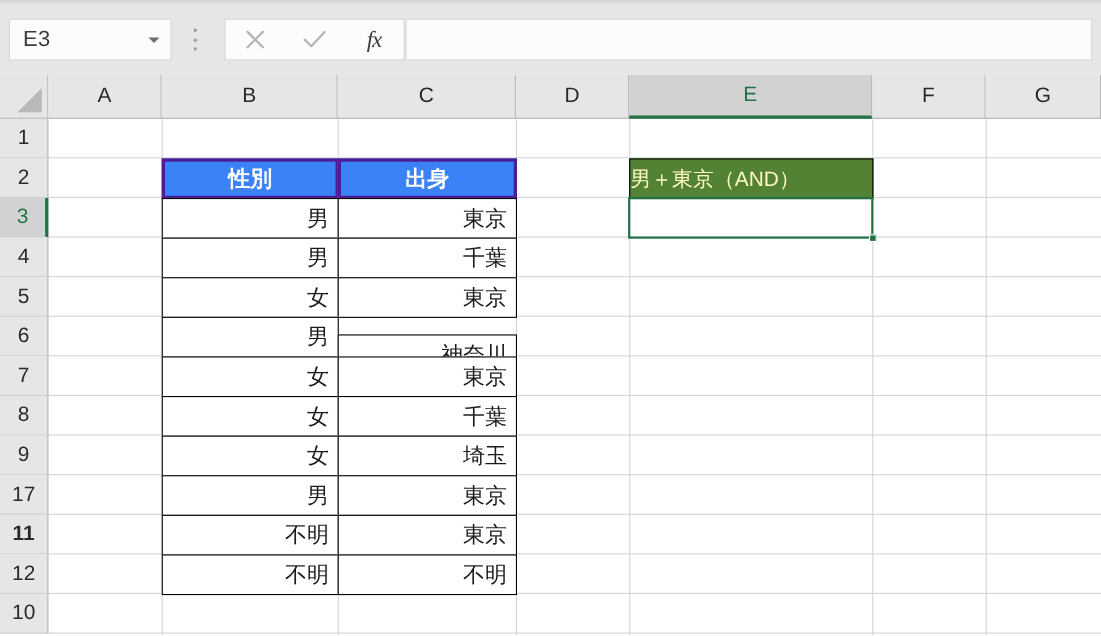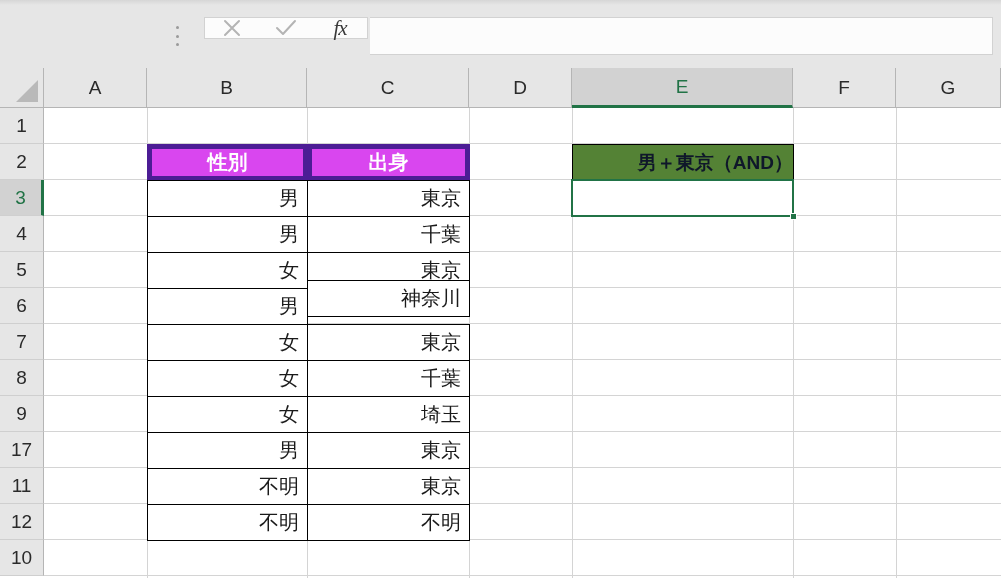--- a/index.html
+++ b/index.html
@@ -62,21 +62,21 @@
   .vdots i {
     display: block;
     width: 3px; height: 3px;
     border-radius: 50%;
     background: #9a9a9a;
   }
 
   .fx-group {
     position: absolute;
     left: 204px; top: 17px;
-    width: 164px; height: 22px;
+    width: 164px; height: 38px;
     background: #fcfcfc;
     border: 1px solid #d2d2d2;
     display: flex;
     align-items: center;
   }
   .fx-btn {
     width: 54px; height: 36px;
     display: flex;
     align-items: center;
     justify-content: center;
@@ -197,30 +197,30 @@
     white-space: nowrap;
   }
   .cell.data {
     justify-content: flex-end;
     padding-right: 8px;
     background: #ffffff;
     border: 1px solid #000000;
   }
   .cell.hdr {
     justify-content: center;
-    background: #d946ef;
+    background: #3b82f6;
     color: #ffffff;
     font-weight: bold;
-    border: 5px solid #4c1d95;
+    border: 3px solid #4c1d95;
   }
   .cell.hdr-wide {
-    justify-content: flex-end;
+    justify-content: flex-start;
     background: #548235;
-    color: #0f172a;
-    font-weight: bold;
+    color: #fef9c3;
+    font-weight: normal;
     border: 1px solid #000000;
     font-size: 19px;
   }
 
   
   .selcell {
     position: absolute;
     border: 2px solid #217346;
     background: transparent;
     pointer-events: none;
@@ -231,20 +231,24 @@
     background: #217346;
     border: 1px solid #ffffff;
   }
 </style>
 </head>
 <body>
 
 <div class="topbar">
   <div class="topbar-sheen"></div>
 
+  <div class="name-box">
+    <span class="name-box-text">E3</span>
+    <span class="name-box-caret"></span>
+  </div>
 
   <div class="vdots">
     <i></i>
     <i></i>
     <i></i>
   </div>
 
   <div class="fx-group">
     <div class="fx-btn">
       <svg width="22" height="22" viewBox="0 0 22 22" aria-hidden="true">
@@ -315,21 +319,21 @@
       </div>
       <div class="rowhead" style="top: 292px; height: 36px;">
         <span>8</span>
       </div>
       <div class="rowhead" style="top: 328px; height: 36px;">
         <span>9</span>
       </div>
       <div class="rowhead" style="top: 364px; height: 36px;">
         <span>17</span>
       </div>
-      <div class="rowhead" style="top: 400px; height: 36px;">
+      <div class="rowhead" style="top: 400px; height: 36px; font-weight: bold;">
         <span>11</span>
       </div>
       <div class="rowhead" style="top: 436px; height: 36px; text-align: center;">
         <span>12</span>
       </div>
       <div class="rowhead" style="top: 472px; height: 36px;">
         <span>10</span>
       </div>
     </div>
   <div id="gridlines">
@@ -374,21 +378,21 @@
       </div>
       <div class="cell data" style="left: 147px; top: 184px; width: 161px; height: 37px;">
         <span>女</span>
       </div>
       <div class="cell data" style="left: 307px; top: 184px; width: 163px; height: 37px;">
         <span>東京</span>
       </div>
       <div class="cell data" style="left: 147px; top: 220px; width: 161px; height: 37px;">
         <span>男</span>
       </div>
-      <div class="cell data" style="left: 307px; top: 212px; width: 163px; height: 37px; justify-content: flex-end;">
+      <div class="cell data" style="left: 307px; top: 236px; width: 163px; height: 37px; justify-content: flex-end;">
         <span>神奈川</span>
       </div>
       <div class="cell data" style="left: 147px; top: 256px; width: 161px; height: 37px;">
         <span>女</span>
       </div>
       <div class="cell data" style="left: 307px; top: 256px; width: 163px; height: 37px;">
         <span>東京</span>
       </div>
       <div class="cell data" style="left: 147px; top: 292px; width: 161px; height: 37px;">
         <span>女</span>

